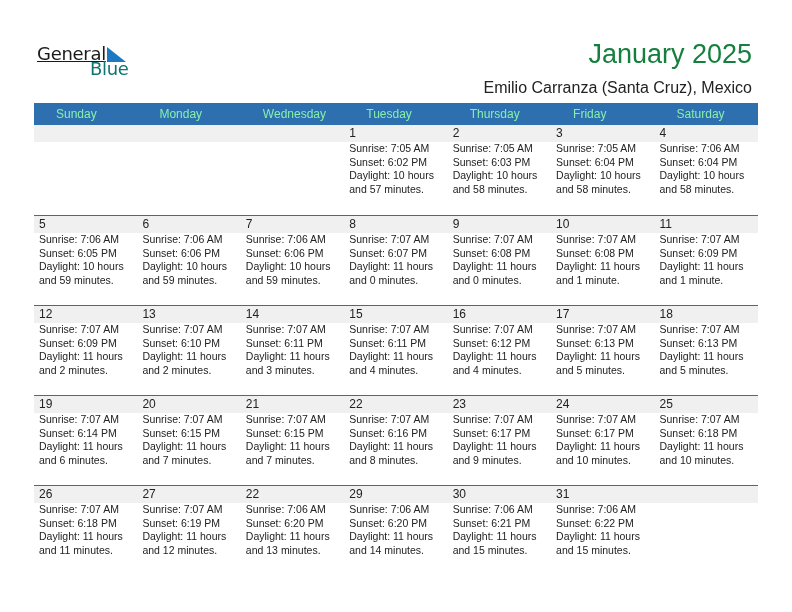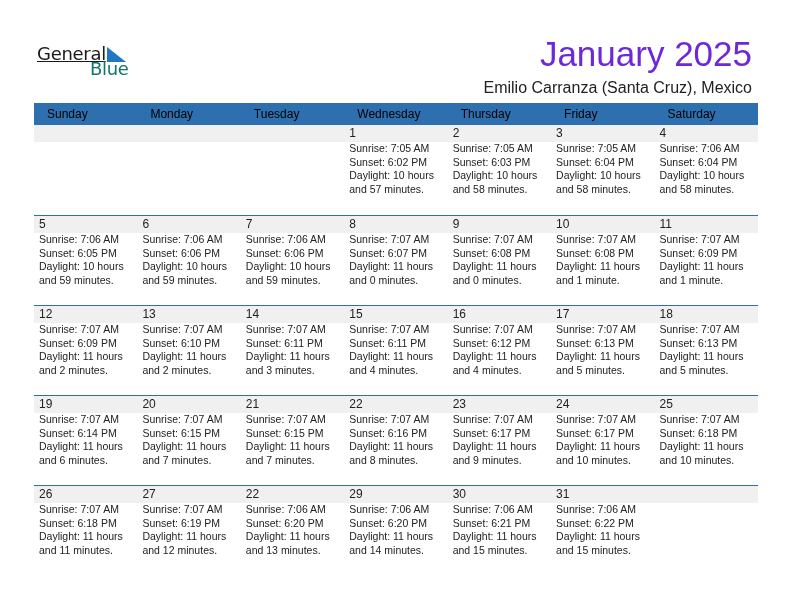--- a/index.html
+++ b/index.html
@@ -4,27 +4,27 @@
 <style>
   html, body { margin: 0; padding: 0; background: #ffffff; }
   body { width: 792px; height: 612px; position: relative; overflow: hidden;
          font-family: "Liberation Sans", sans-serif; color: #222; }
   .logo { position: absolute; left: 37px; top: 44px; width: 100px; height: 36px; }
   .logo .general { position: absolute; left: 0; top: 0; font-family: "DejaVu Sans", sans-serif;
                    font-size: 18px; color: #1a1a1a; letter-spacing: -0.3px; line-height: 20px; text-decoration: underline; }
   .logo .blue { position: absolute; left: 53px; top: 15px; font-family: "DejaVu Sans", sans-serif;
                 font-size: 18px; color: #0f766e; letter-spacing: -0.3px; line-height: 20px; }
   .logo .tri-wrap { position: absolute; left: 70px; top: 3px; width: 19px; height: 15px; }
-  .title { position: absolute; right: 40px; top: 38px; font-size: 35px; color: #6d28d9;
+  .title { position: absolute; right: 40px; top: 38px; font-size: 27px; color: #15803d;
            line-height: 32px; text-align: right; white-space: nowrap; }
   .subtitle { position: absolute; right: 40px; top: 78px; font-size: 16px; color: #222;
               line-height: 20px; text-align: center; white-space: nowrap; }
   .cal { position: absolute; left: 34px; top: 103px; width: 724px; }
   .hdr { display: flex; background: #2e6fb0; height: 22px; }
-  .hdr .hd { flex: 0 0 103.43px; box-sizing: border-box; padding-left: 13px; color: #000000;
+  .hdr .hd { flex: 0 0 103.43px; box-sizing: border-box; padding-left: 22px; color: #86efac;
              font-size: 12px; line-height: 22px; }
   .week { position: relative; height: 90px; border-top: 1px solid #2e6fb0; box-sizing: border-box; }
   .week.first { border-top: none; height: 90px; }
   .week .band { position: absolute; left: 0; right: 0; top: 0; height: 17px; background: #f0f0f0; }
   .week .cells { position: absolute; left: 0; top: 0; right: 0; display: flex; }
   .cell { flex: 0 0 103.43px; box-sizing: border-box; padding-left: 5px; }
   .cell .num { font-size: 12px; line-height: 17px; height: 17px; color: #222; }
   .cell .line { font-size: 10.5px; line-height: 13.5px; color: #222; white-space: nowrap; }
 </style>
 </head>
@@ -38,22 +38,22 @@
   <span class="blue">Blue</span>
 </div>
 
 <div class="title">January 2025</div>
 <div class="subtitle">Emilio Carranza (Santa Cruz), Mexico</div>
 
 <div class="cal">
   <div class="hdr" id="hdr">
       <div class="hd">Sunday</div>
       <div class="hd">Monday</div>
+      <div class="hd">Wednesday</div>
       <div class="hd">Tuesday</div>
-      <div class="hd">Wednesday</div>
       <div class="hd">Thursday</div>
       <div class="hd">Friday</div>
       <div class="hd">Saturday</div>
     </div>
   <div id="weeks">
       <div class="week first">
         <div class="band"></div>
         <div class="cells">
           <div class="cell"></div>
           <div class="cell"></div>

